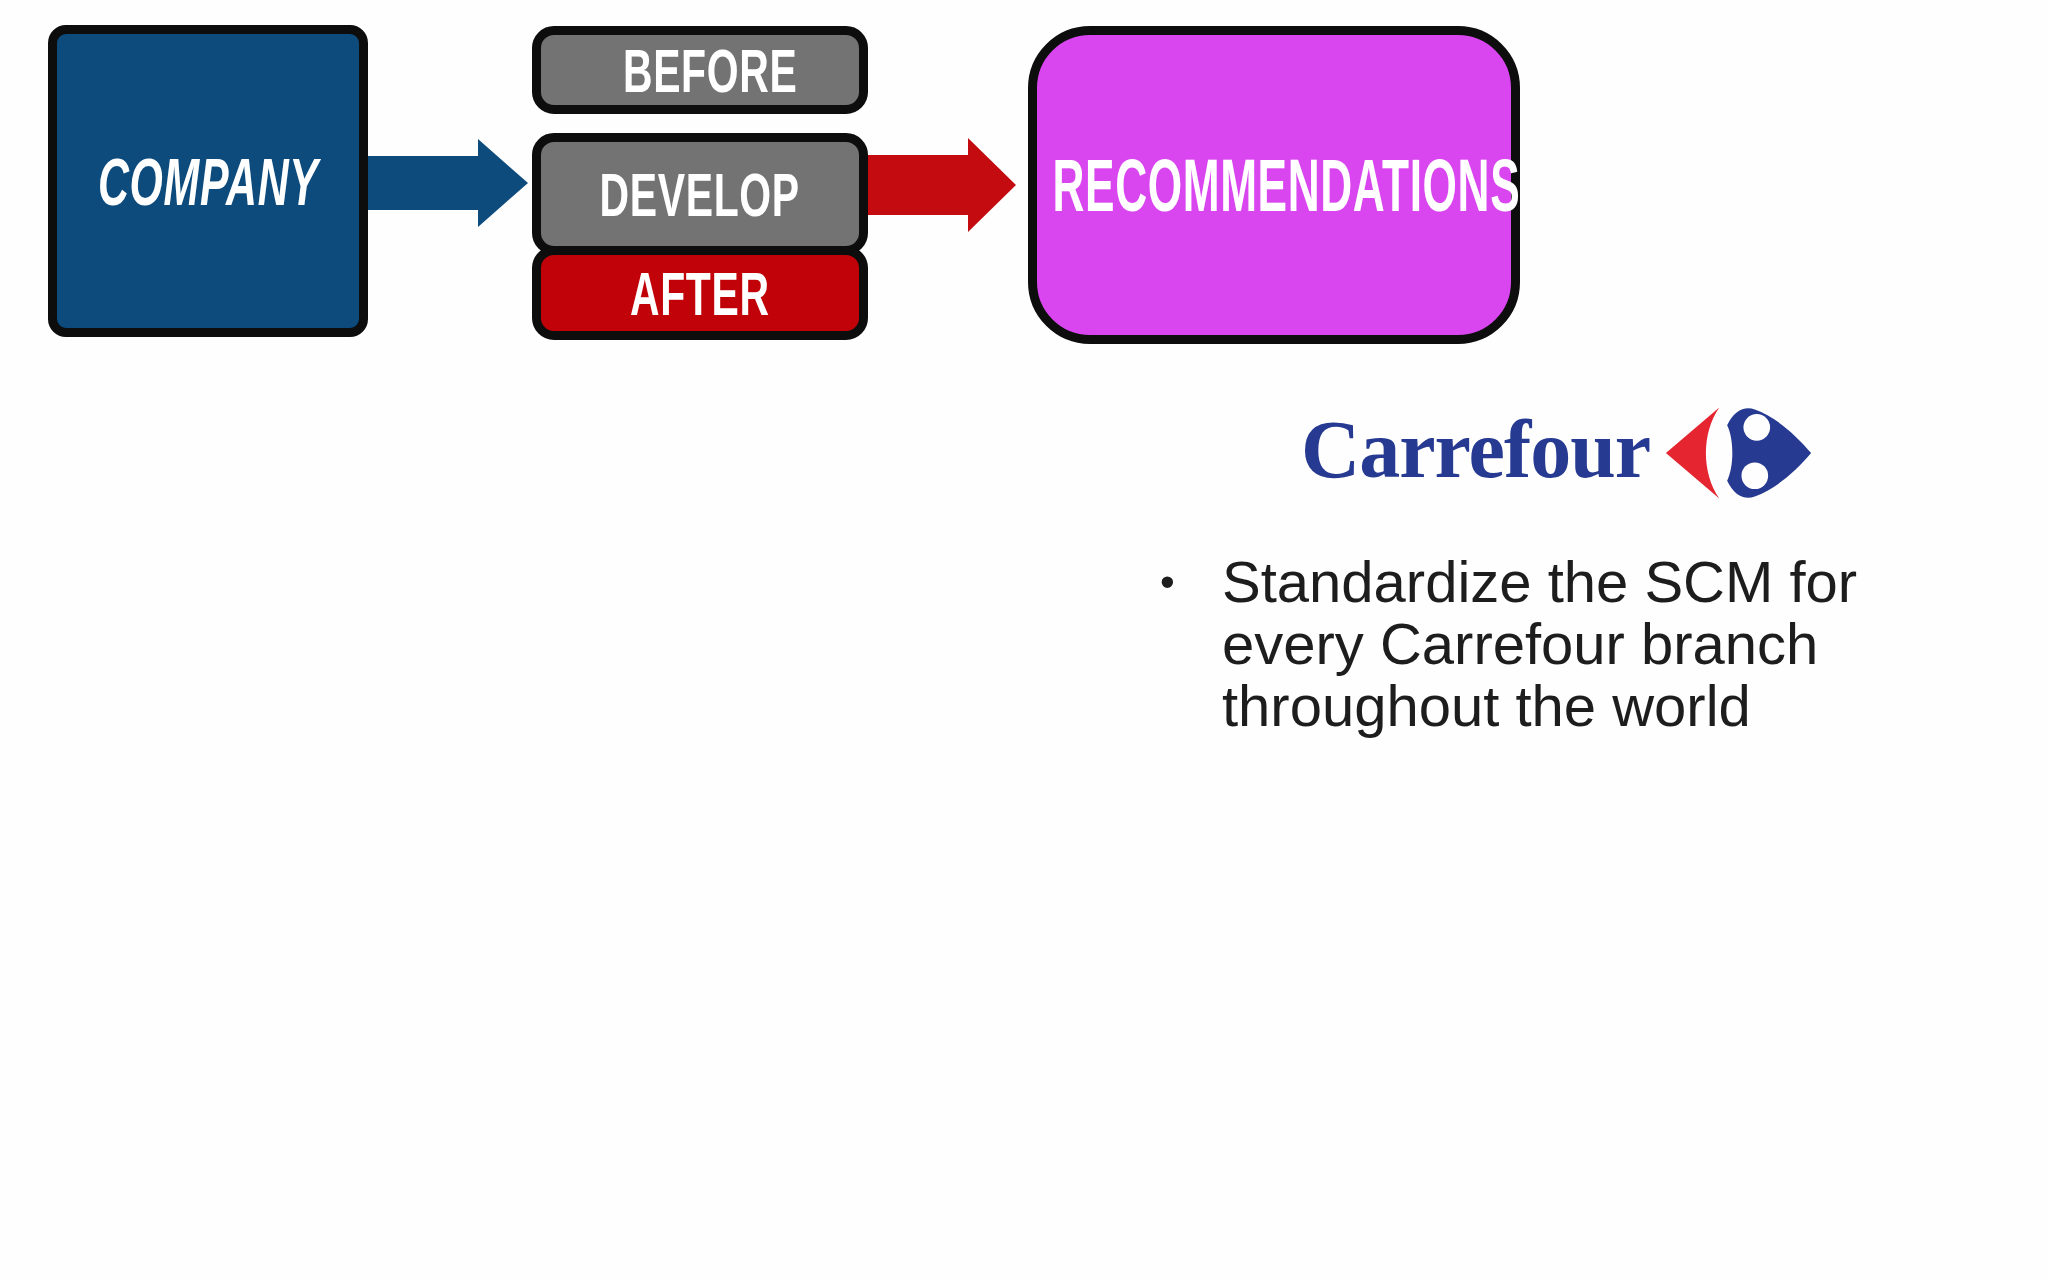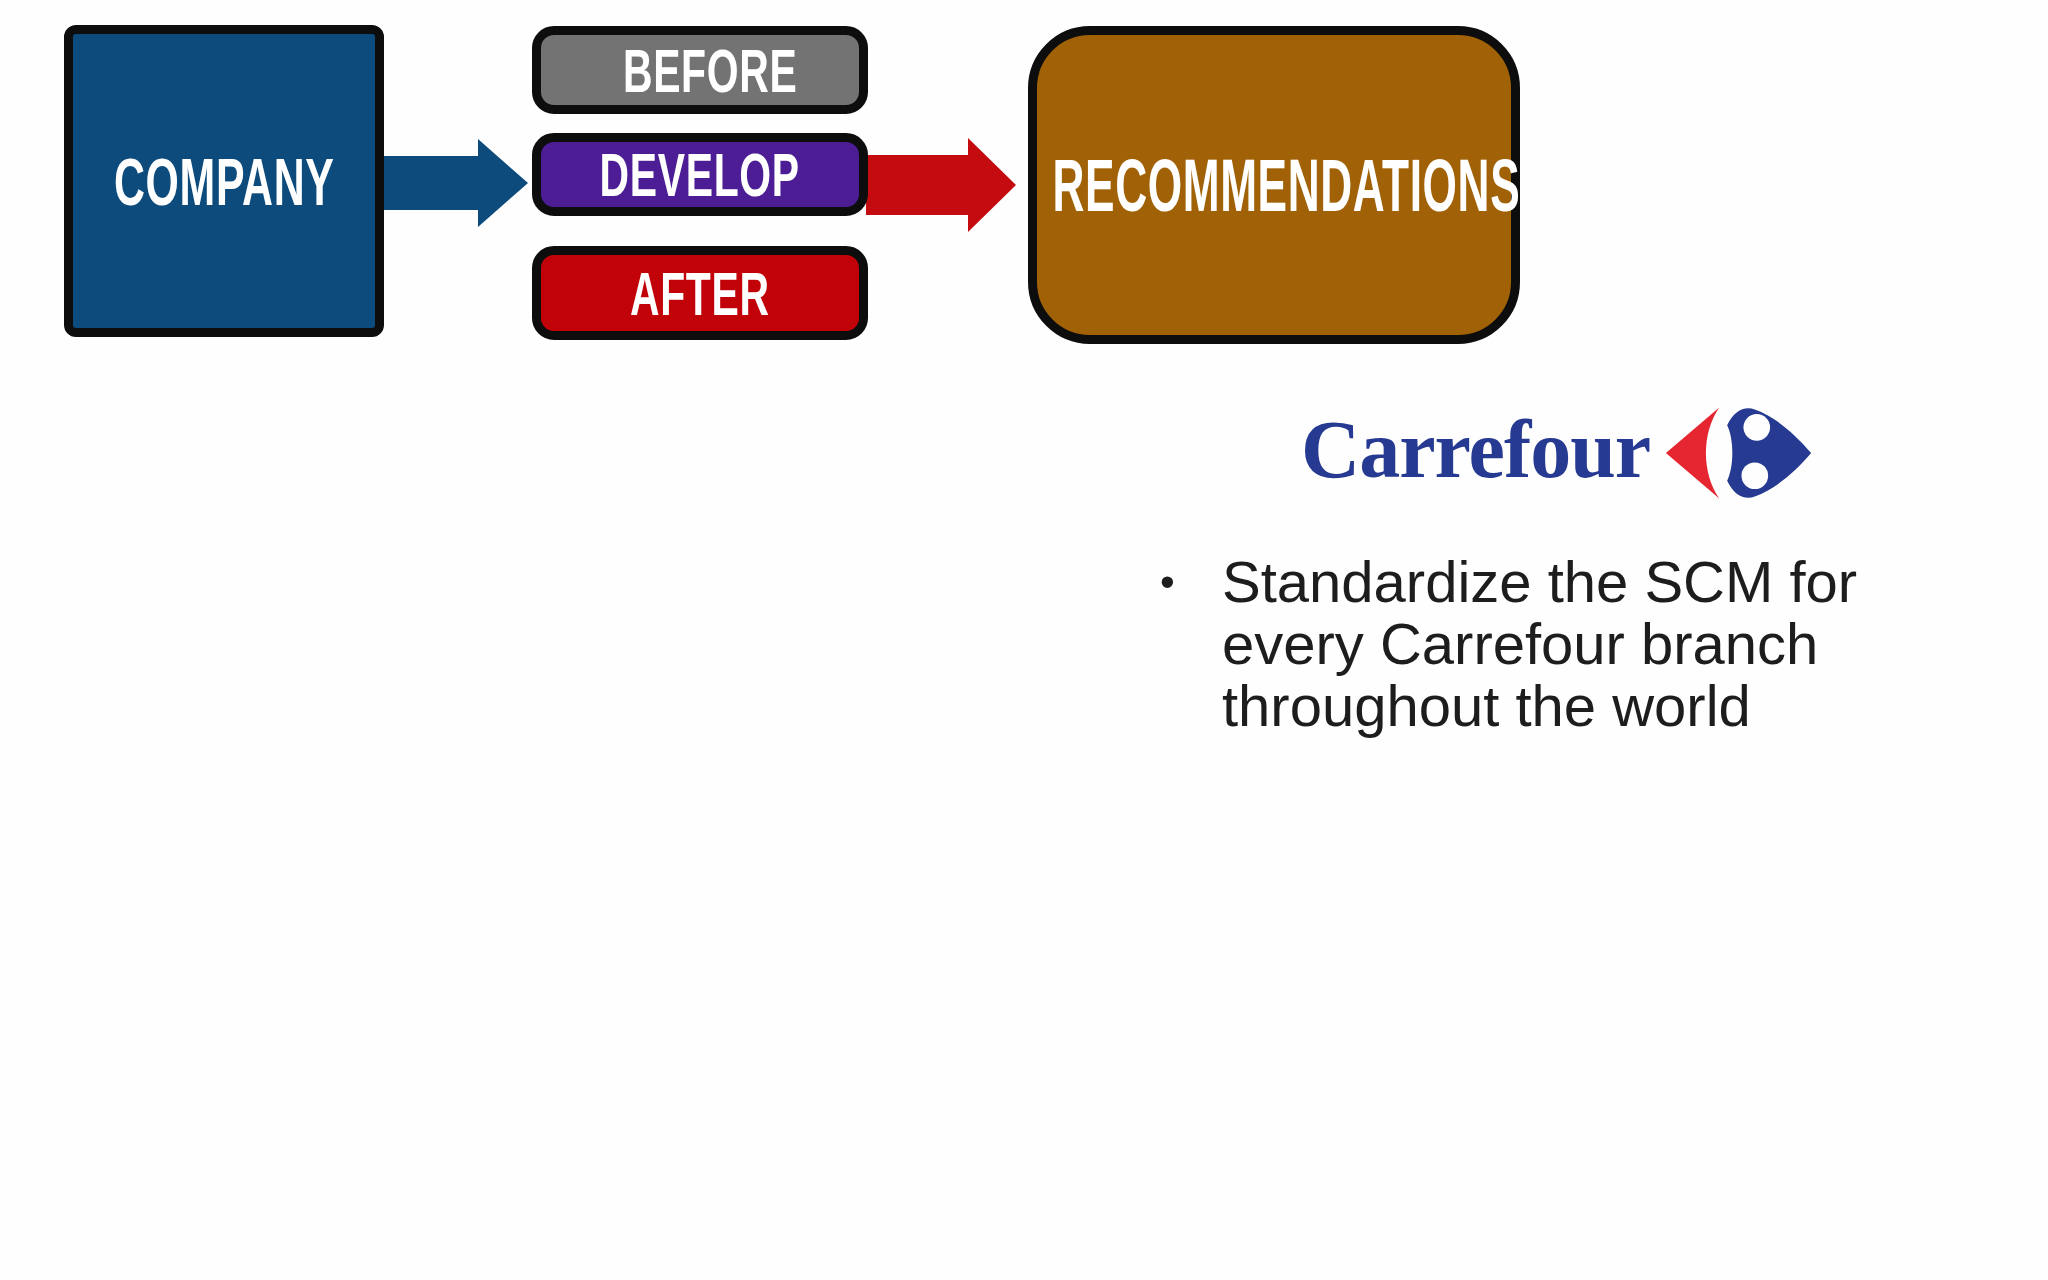--- a/index.html
+++ b/index.html
@@ -23,41 +23,42 @@
     display: flex; align-items: center; justify-content: center;
     color: #ffffff;
     font-weight: bold;
   }
   .fbox .condensed {
     display: inline-block;
     white-space: nowrap;
     transform-origin: center center;
   }
   .company-box {
-    left: 64px; top: 25px; width: 320px; height: 312px;
-    border-radius: 12px;
+    left: 48px; top: 25px; width: 320px; height: 312px;
+    border-radius: 18px;
     background: #0d4b7d;
     font-size: 67px;
+    font-style: italic;
   }
   .company-box .condensed { transform: scaleX(0.64); letter-spacing: 1px; }
 
   .stage-box {
     left: 532px; width: 336px;
     border-radius: 22px;
     font-size: 62px;
   }
   .stage-box .condensed { transform: scaleX(0.66); letter-spacing: 1px; }
   .stage-before  { top: 26px;  height: 88px; background: #737373; padding-left: 21px; }
-  .stage-develop { top: 133px; height: 83px; background: #4c1d95; }
+  .stage-develop { top: 133px; height: 122px; background: #737373; }
   .stage-after   { top: 246px; height: 94px; background: #c10309; }
 
   .reco-box {
     left: 1028px; top: 26px; width: 492px; height: 318px;
     border-radius: 62px;
-    background: #a16207;
+    background: #d946ef;
     font-size: 75px;
     padding-left: 24px;
   }
   .reco-box .condensed { transform: scaleX(0.59); letter-spacing: 1px; }
 
   .flow-arrow { position: absolute; z-index: 1; }
   .fbox { z-index: 2; }
   .arrow-blue { left: 366px; top: 139px; }
   .arrow-red  { left: 866px; top: 138px; }
 

